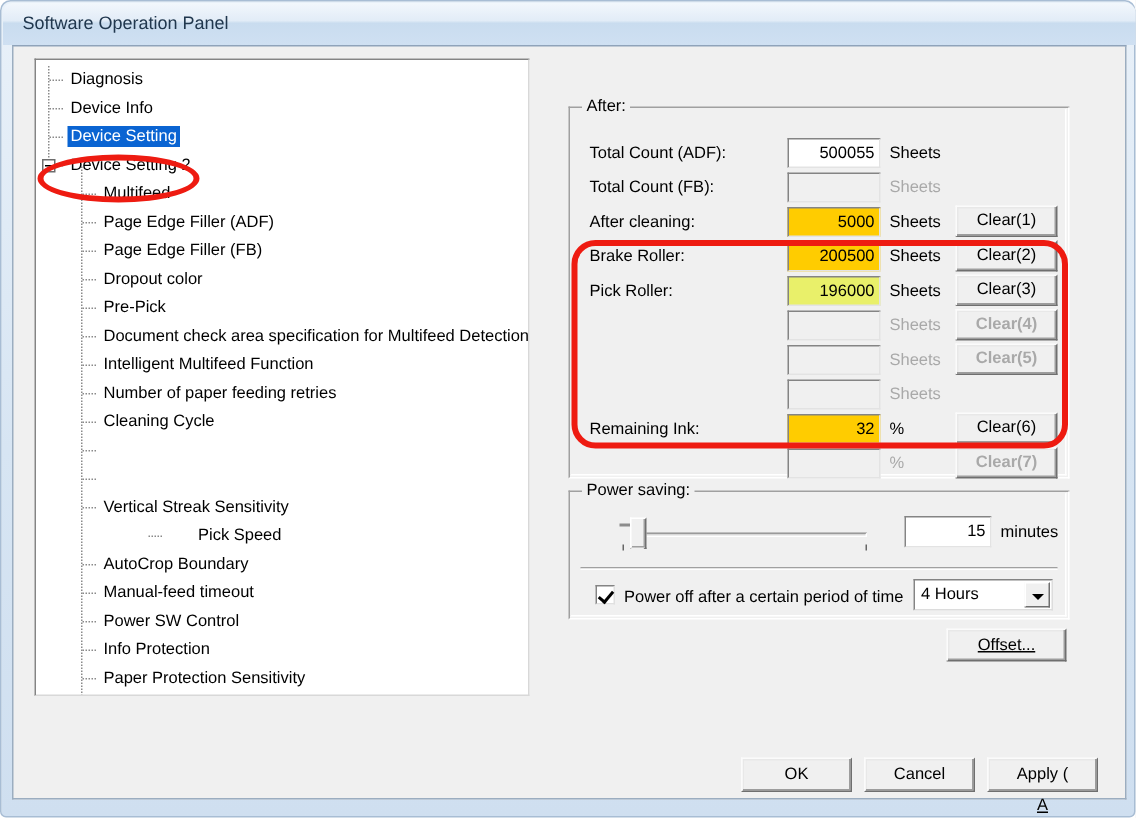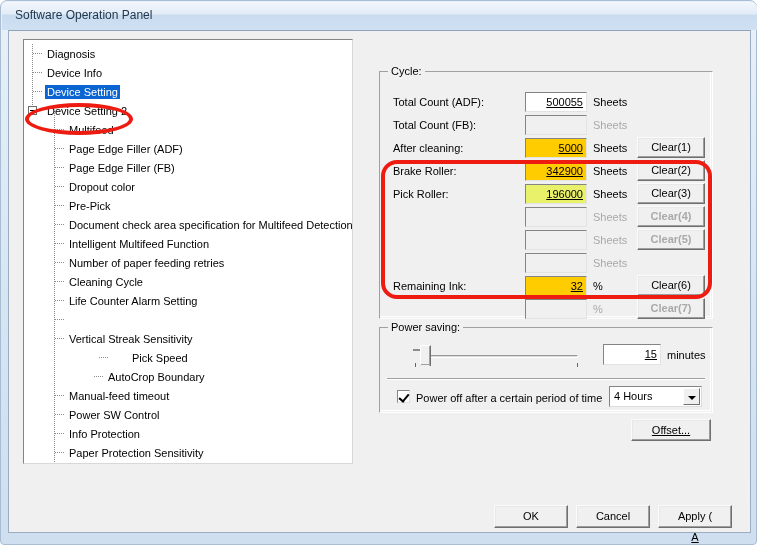--- a/index.html
+++ b/index.html
@@ -146,21 +146,20 @@
     border-left-color: #848484;
     border-right-color: #e3e3e3;
     border-bottom-color: #e3e3e3;
     font-size: 11px;
     line-height: 17px;
     text-align: right;
     padding-right: 3px;
     color: #000;
     overflow: hidden;
     white-space: nowrap;
-    text-decoration: underline;
   }
   .field.gold   { background: #ffcc00; }
   .field.lime   { background: #e9f06a; }
   .field.white  { background: #ffffff; }
   .field.disabled { background: #f0f0f0; color: #a0a0a0; }
 
   .flabel {
     position: absolute;
     font-size: 11px;
     line-height: 13px;
@@ -334,51 +333,51 @@
       <div class="tv-row" style="height: 19px; padding-left: 21px;"><div class="tv-tick" style="left: 9px; top: 9px;"></div><div class="tv-expander" style="left: 4px; top: 5px;"></div><span class="tv-label">Device Setting 2</span></div>
       <div class="tv-row" style="height: 19px; padding-left: 43px;"><div class="tv-tick" style="left: 31px; top: 9px;"></div><span class="tv-label">Multifeed</span></div>
       <div class="tv-row" style="height: 19px; padding-left: 43px;"><div class="tv-tick" style="left: 31px; top: 9px;"></div><span class="tv-label">Page Edge Filler (ADF)</span></div>
       <div class="tv-row" style="height: 19px; padding-left: 43px;"><div class="tv-tick" style="left: 31px; top: 9px;"></div><span class="tv-label">Page Edge Filler (FB)</span></div>
       <div class="tv-row" style="height: 19px; padding-left: 43px;"><div class="tv-tick" style="left: 31px; top: 9px;"></div><span class="tv-label">Dropout color</span></div>
       <div class="tv-row" style="height: 19px; padding-left: 43px;"><div class="tv-tick" style="left: 31px; top: 9px;"></div><span class="tv-label">Pre-Pick</span></div>
       <div class="tv-row" style="height: 19px; padding-left: 43px;"><div class="tv-tick" style="left: 31px; top: 9px;"></div><span class="tv-label">Document check area specification for Multifeed Detection</span></div>
       <div class="tv-row" style="height: 19px; padding-left: 43px;"><div class="tv-tick" style="left: 31px; top: 9px;"></div><span class="tv-label">Intelligent Multifeed Function</span></div>
       <div class="tv-row" style="height: 19px; padding-left: 43px;"><div class="tv-tick" style="left: 31px; top: 9px;"></div><span class="tv-label">Number of paper feeding retries</span></div>
       <div class="tv-row" style="height: 19px; padding-left: 43px;"><div class="tv-tick" style="left: 31px; top: 9px;"></div><span class="tv-label">Cleaning Cycle</span></div>
-      <div class="tv-row" style="height: 19px; padding-left: 43px;"><div class="tv-tick" style="left: 31px; top: 9px;"></div><span class="tv-label">Life Counter Alarm Setting</span></div>
+      <div class="tv-row" style="height: 19px; padding-left: 43px;"><div class="tv-tick" style="left: 31px; top: 9px;"></div></div>
       <div class="tv-row" style="height: 19px; padding-left: 43px;"><div class="tv-tick" style="left: 31px; top: 9px;"></div></div>
       <div class="tv-row" style="height: 19px; padding-left: 43px;"><div class="tv-tick" style="left: 31px; top: 9px;"></div><span class="tv-label">Vertical Streak Sensitivity</span></div>
       <div class="tv-row" style="height: 19px; padding-left: 62px; margin-left: 44px;"><div class="tv-tick" style="left: 31px; top: 9px;"></div><span class="tv-label">Pick Speed</span></div>
-      <div class="tv-row" style="height: 19px; padding-left: 43px; margin-left: 39px;"><div class="tv-tick" style="left: 31px; top: 9px;"></div><span class="tv-label">AutoCrop Boundary</span></div>
+      <div class="tv-row" style="height: 19px; padding-left: 43px;"><div class="tv-tick" style="left: 31px; top: 9px;"></div><span class="tv-label">AutoCrop Boundary</span></div>
       <div class="tv-row" style="height: 19px; padding-left: 43px;"><div class="tv-tick" style="left: 31px; top: 9px;"></div><span class="tv-label">Manual-feed timeout</span></div>
       <div class="tv-row" style="height: 19px; padding-left: 43px;"><div class="tv-tick" style="left: 31px; top: 9px;"></div><span class="tv-label">Power SW Control</span></div>
       <div class="tv-row" style="height: 19px; padding-left: 43px;"><div class="tv-tick" style="left: 31px; top: 9px;"></div><span class="tv-label">Info Protection</span></div>
       <div class="tv-row" style="height: 19px; padding-left: 43px;"><div class="tv-tick" style="left: 31px; top: 9px;"></div><span class="tv-label">Paper Protection Sensitivity</span></div>
       <div class="tv-row" style="height: 19px; padding-left: 43px;"></div>
     </div>
 
   <div class="groupbox" id="gb-count" style="left:378px; top:70px; width:334px; height:248px;">
     <div class="groupbox-inner"></div>
-    <div class="gb-title">Cycle:</div>
+    <div class="gb-title">After:</div>
   </div>
   <div id="count-rows">
       <div class="flabel" style="left: 392px; top: 95px;">Total Count (ADF):</div>
       <div class="field white" style="left: 524px; top: 91px; width: 62px; height: 20px; line-height: 18px;">500055</div>
       <div class="flabel" style="left: 592px; top: 95px;">Sheets</div>
       <div class="flabel" style="left: 392px; top: 118px;">Total Count (FB):</div>
       <div class="field disabled" style="left: 524px; top: 114px; width: 62px; height: 20px; line-height: 18px;"></div>
       <div class="flabel dim" style="left: 592px; top: 118px;">Sheets</div>
       <div class="flabel" style="left: 392px; top: 141px;">After cleaning:</div>
       <div class="field gold" style="left: 524px; top: 137px; width: 62px; height: 20px; line-height: 18px;">5000</div>
       <div class="flabel" style="left: 592px; top: 141px;">Sheets</div>
       <div class="btn" style="left: 636px; top: 136px; width: 68px; height: 21px; line-height: 19px;">
         <span>Clear(1)</span>
       </div>
       <div class="flabel" style="left: 392px; top: 164px;">Brake Roller:</div>
-      <div class="field gold" style="left: 524px; top: 160px; width: 62px; height: 20px; line-height: 18px;">342900</div>
+      <div class="field gold" style="left: 524px; top: 160px; width: 62px; height: 20px; line-height: 18px;">200500</div>
       <div class="flabel" style="left: 592px; top: 164px;">Sheets</div>
       <div class="btn" style="left: 636px; top: 159px; width: 68px; height: 21px; line-height: 19px;">
         <span>Clear(2)</span>
       </div>
       <div class="flabel" style="left: 392px; top: 187px;">Pick Roller:</div>
       <div class="field lime" style="left: 524px; top: 183px; width: 62px; height: 20px; line-height: 18px;">196000</div>
       <div class="flabel" style="left: 592px; top: 187px;">Sheets</div>
       <div class="btn" style="left: 636px; top: 182px; width: 68px; height: 21px; line-height: 19px;">
         <span>Clear(3)</span>
       </div>

